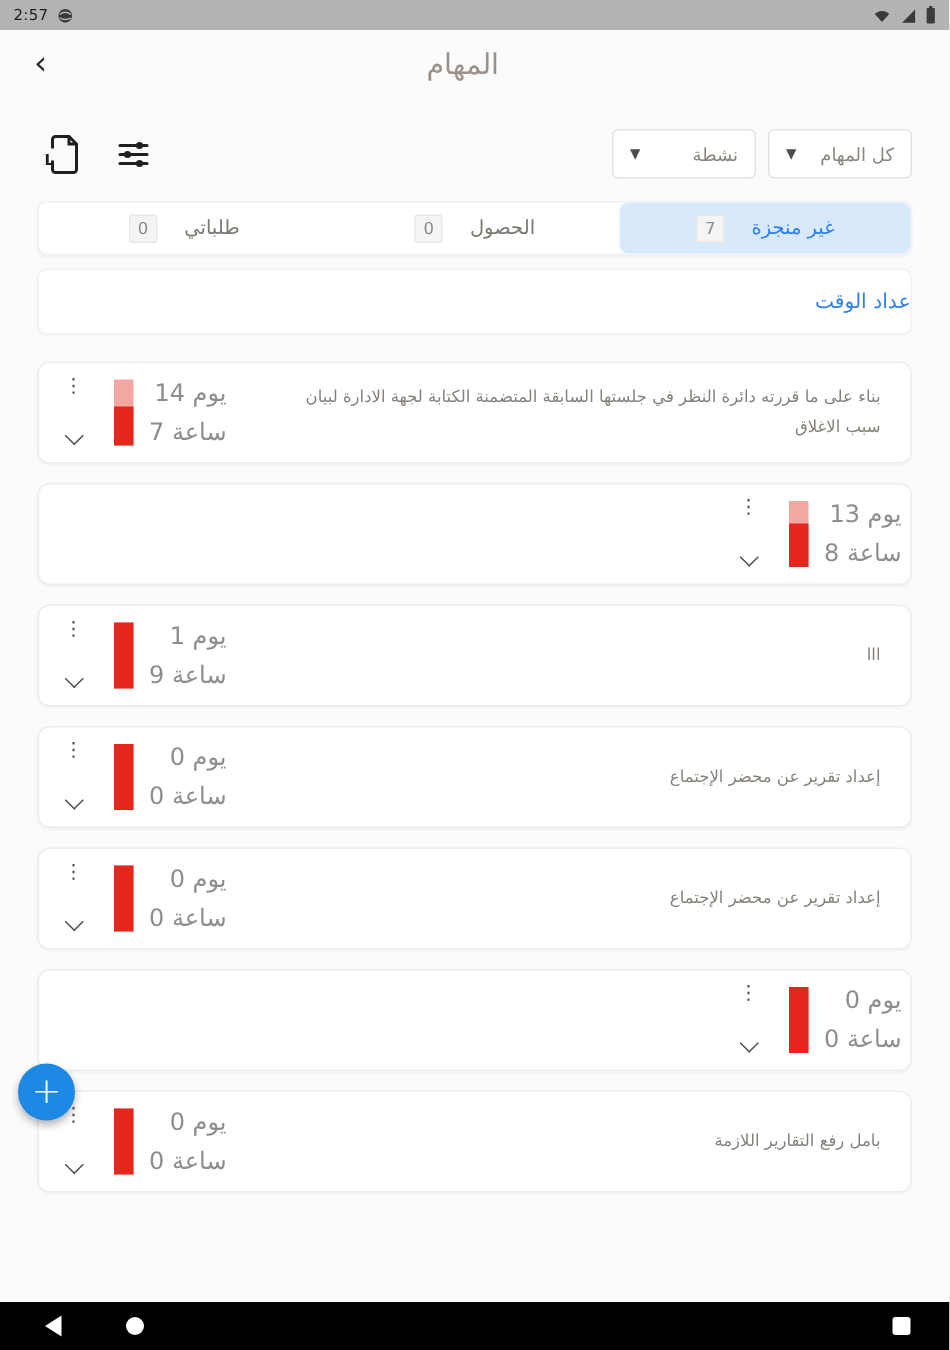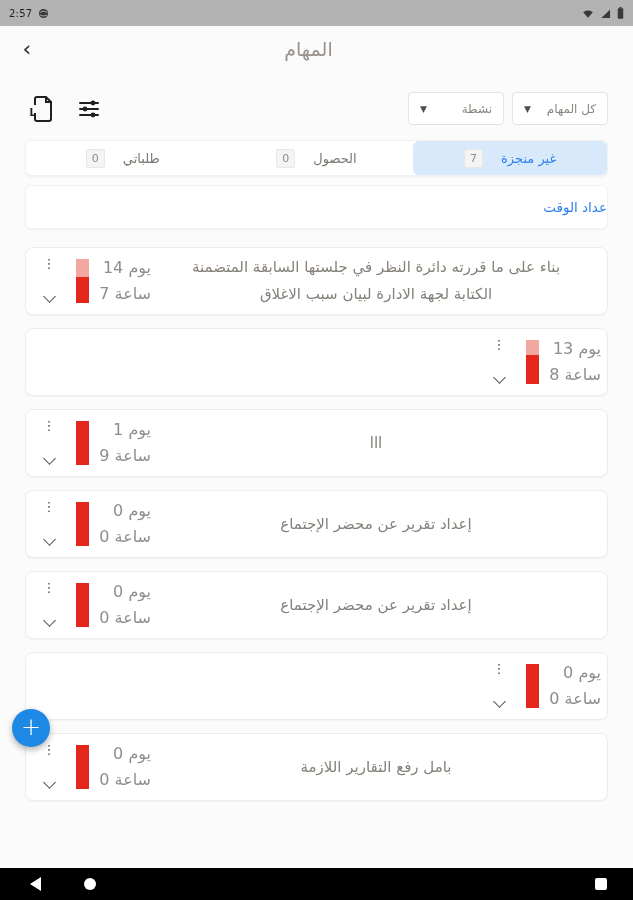--- a/index.html
+++ b/index.html
@@ -3,21 +3,21 @@
 <meta charset="utf-8">
 <style>
   * { margin:0; padding:0; box-sizing:border-box; }
   html,body { width:633px; height:900px; }
   body {
     font-family:"DejaVu Sans","Liberation Sans",sans-serif;
     background:#fbfbfb; position:relative; overflow:hidden; color:#7c7770;
   }
   
   .status-bar {
-    height:26px; background:#b3b3b3; display:flex; align-items:center;
+    height:20px; background:#b3b3b3; display:flex; align-items:center;
     justify-content:space-between; padding:0 9px; direction:ltr;
   }
   .sb-left,.sb-right { display:flex; align-items:center; gap:6px; }
   .sb-time { font-size:10px; color:#1f1f1f; letter-spacing:.2px; }
   .sb-ic { display:block; }
   
   .app-bar { height:48px; position:relative; background:#fbfbfb; }
   .back-btn {
     position:absolute; left:12px; top:8px; width:30px; height:30px;
     display:flex; align-items:center; justify-content:center;
@@ -63,21 +63,21 @@
   }
   .col-header { flex:1; color:#2f80ed; font-size:13.5px; }
   
   .task-list { margin-top:18px; }
   .task-card {
     direction:rtl; margin:0 25px 13px 25px; background:#fff; border:1px solid #ededed;
     border-radius:8px; height:68px; display:flex; align-items:center;
     box-shadow:0 1px 2px rgba(0,0,0,.04); padding:0 6px 0 8px; cursor:pointer;
   }
   .task-text {
-    flex:1; text-align:center; font-size:15px; color:#85807a; line-height:1.8;
+    flex:1; font-size:11px; color:#85807a; line-height:1.8;
     padding:0 14px;
   }
   .task-text span { display:inline-block; max-width:390px; }
   .time-block {
     width:54px; direction:ltr; text-align:right; font-size:16px; color:#8d8d8d;
     line-height:1.65; flex:none;
   }
   .bar {
     width:13px; height:44px; background:#f2a7a1; position:relative; flex:none;
     margin:0 8px 0 12px;

